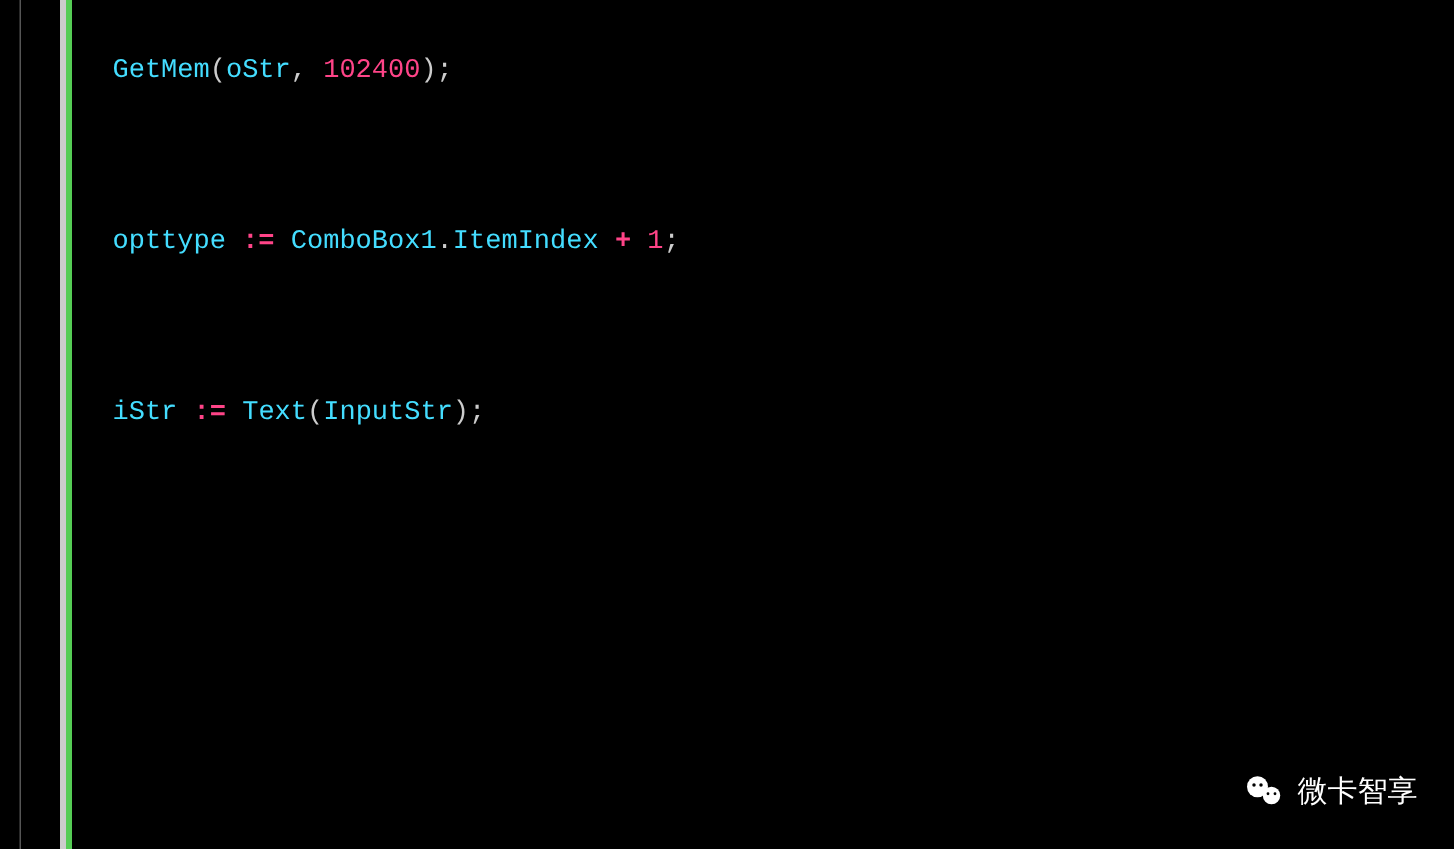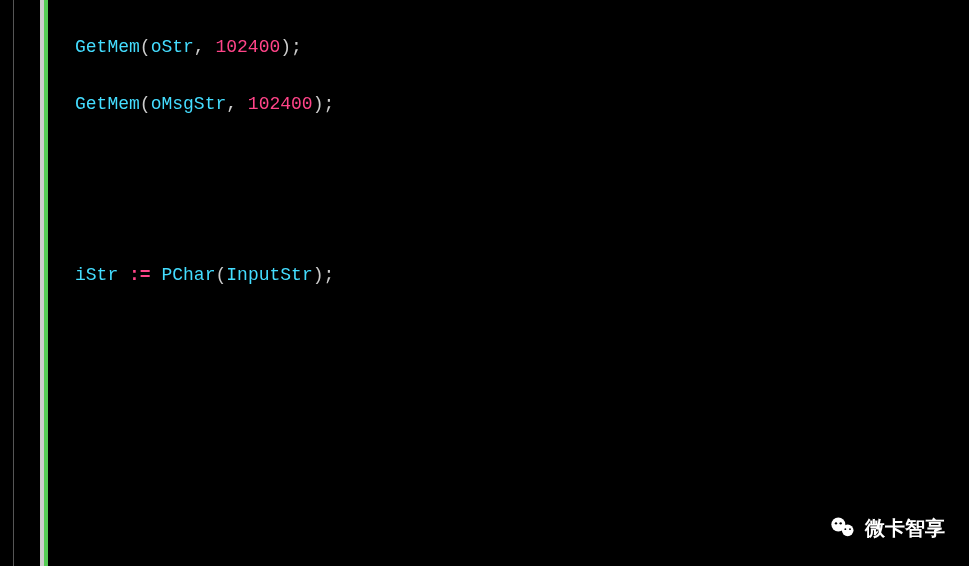--- a/index.html
+++ b/index.html
@@ -59,43 +59,43 @@
     .watermark {
       position: absolute;
       right: 24px;
       bottom: 24px;
       display: flex;
       align-items: center;
       gap: 8px;
       color: #ffffff;
       font-family: sans-serif;
       font-size: 20px;
-      font-weight: bold;
+      font-weight: normal;
     }
     .watermark-icon {
       width: 28px;
       height: 28px;
       display: flex;
       align-items: center;
       justify-content: center;
     }
   </style>
 </head>
 <body>
 
 <div class="gutter"></div>
 <div class="fold-line"></div>
 <div class="fold-line2"></div>
 
 <div class="code-area">
 <div class="line"><span class="ident">GetMem</span><span class="punct">(</span><span class="ident">oStr</span><span class="punct">, </span><span class="number">102400</span><span class="punct">);</span></div>
-<div class="line"><span class="ident">GetMem</span><span class="punct">(</span><span class="ident">oMsgStr</span><span class="punct">, </span><span class="number">102400</span><span class="punct">);</span></div>
 <div class="line"></div>
+<div class="line"><span class="ident">opttype</span><span class="punct"> </span><span class="operator">:=</span><span class="punct"> </span><span class="ident">ComboBox1</span><span class="punct">.</span><span class="ident">ItemIndex</span><span class="punct"> </span><span class="plus">+</span><span class="punct"> </span><span class="number">1</span><span class="punct">;</span></div>
 <div class="line"></div>
-<div class="line"><span class="ident">iStr</span><span class="punct"> </span><span class="operator">:=</span><span class="punct"> </span><span class="ident">PChar</span><span class="punct">(</span><span class="ident">InputStr</span><span class="punct">);</span></div>
+<div class="line"><span class="ident">iStr</span><span class="punct"> </span><span class="operator">:=</span><span class="punct"> </span><span class="ident">Text</span><span class="punct">(</span><span class="ident">InputStr</span><span class="punct">);</span></div>
 <div class="line"></div>
 <div class="line"></div>
 
 
 
 
 
 
 
 

